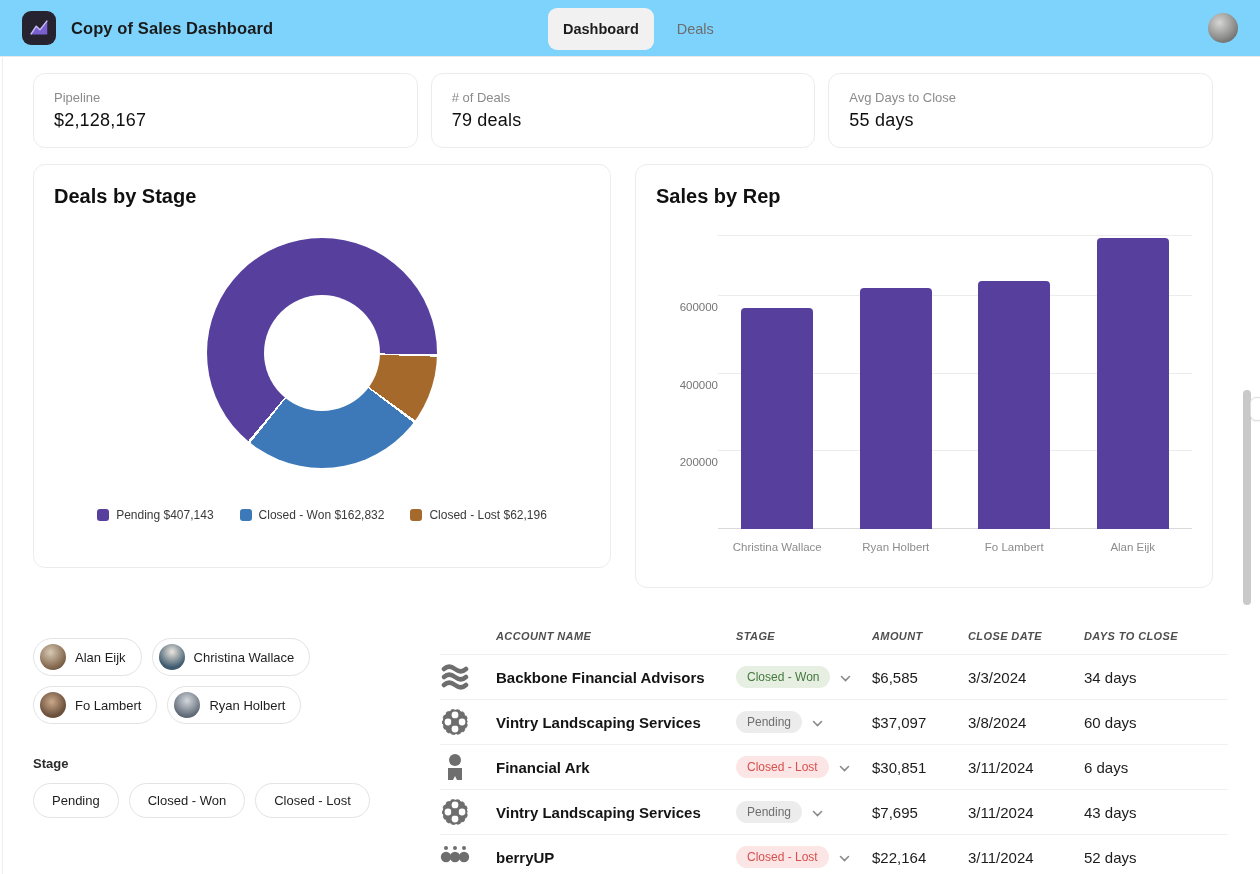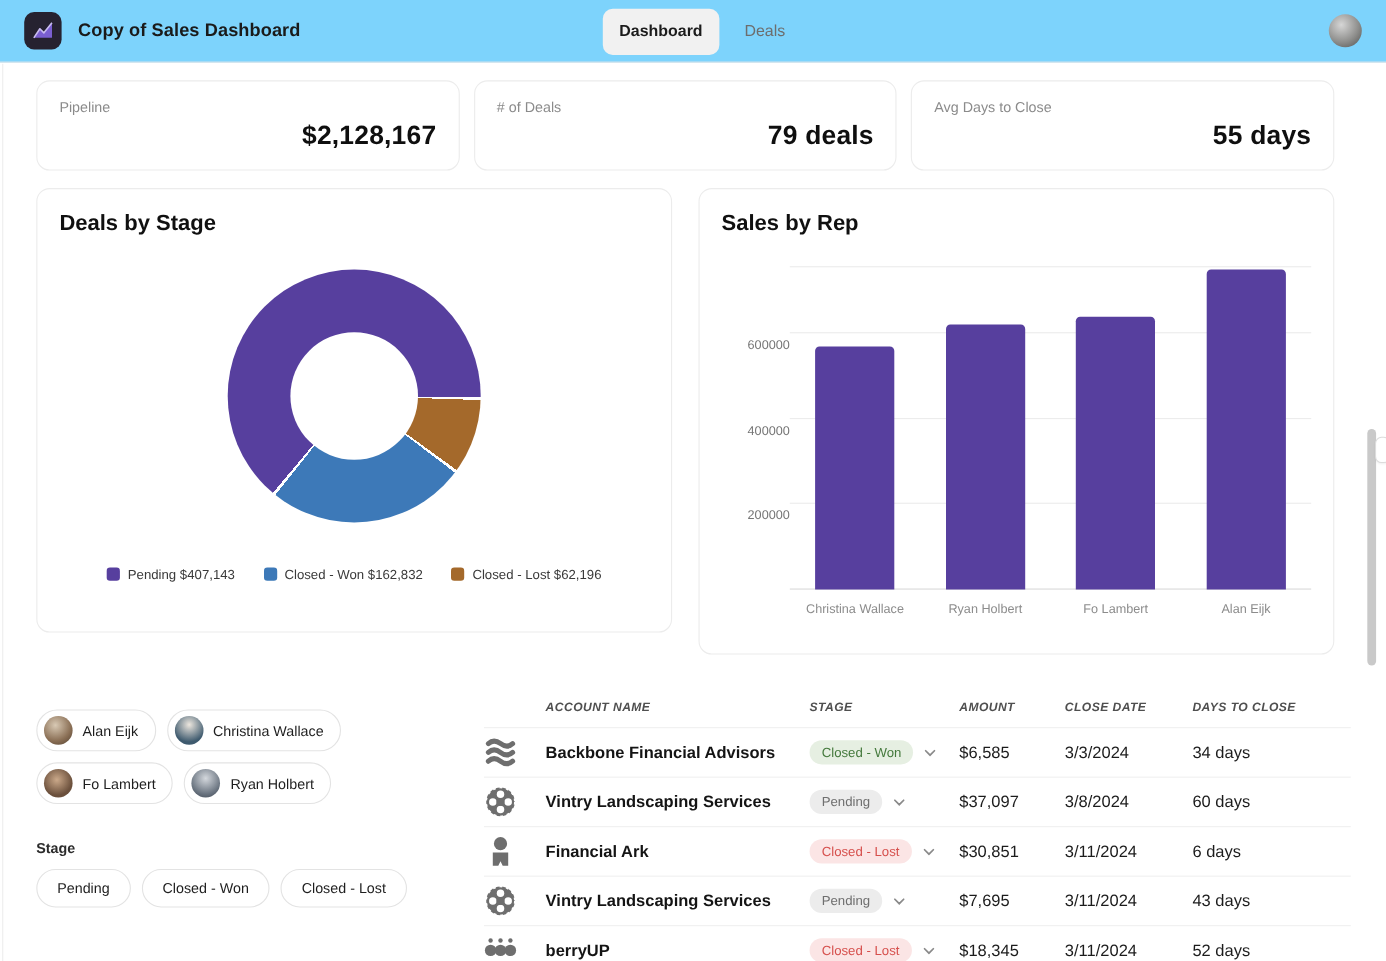--- a/index.html
+++ b/index.html
@@ -17,21 +17,21 @@
   .tab.active { background:#f1f1f1; color:#1c1c1c; font-weight:bold; }
   .user-avatar { width:30px; height:30px; border-radius:50%; margin-left:auto;
     background:radial-gradient(circle at 38% 32%, #d6d6d6, #90908e 55%, #4f4f4d); }
 
   .edge-line { position:absolute; left:2px; top:58px; bottom:0; width:1px; background:#ededed; }
 
   
   .stats { display:flex; gap:13px; margin:16px 47px 0 33px; }
   .stat-card { flex:1; border:1px solid #ececec; border-radius:12px; padding:16px 20px; background:#fff; }
   .stat-label { font-size:13px; color:#8b8b8b; margin-bottom:5px; }
-  .stat-value { font-size:24px; font-weight:bold; color:#0f0f0f; letter-spacing:.2px;text-align:right; }
+  .stat-value { font-size:18px; font-weight:normal; color:#0f0f0f; letter-spacing:.2px; }
 
   
   .charts { display:flex; gap:24px; margin:16px 47px 0 33px; align-items:flex-start; }
   .chart-card { border:1px solid #ececec; border-radius:12px; background:#fff; padding:20px; }
   .card-title { font-size:20px; font-weight:bold; color:#101010; }
   #donut-card { width:606px; height:404px; }
   #bar-card { flex:1; height:424px; }
 
   .donut-wrap { width:230px; height:230px; margin:30px auto 0; border-radius:50%; position:relative; }
   .donut-hole { position:absolute; left:50%; top:50%; width:116px; height:116px;
@@ -312,21 +312,21 @@
               <rect x="22" y="4" width="4" height="4" rx="2"></rect>
             </svg>
           </div>
           <div class="cell-account">berryUP</div>
           <div class="stage-cell">
             <span class="table-pill" style="background: rgb(251, 229, 229); color: rgb(214, 80, 77);">Closed - Lost</span>
             <span><svg class="chev" width="11" height="7" viewBox="0 0 11 7" fill="none" stroke="#8a8a8a" stroke-width="1.6" stroke-linecap="round">
                 <path d="M1.5 1.5 L5.5 5.5 L9.5 1.5"></path>
               </svg></span>
           </div>
-          <div class="cell-plain">$18,345</div>
+          <div class="cell-plain">$22,164</div>
           <div class="cell-plain">3/11/2024</div>
           <div class="cell-plain">52 days</div>
         </div>
       </div>
   </div>
 </section>
 
 <div class="scroll-thumb"></div>
 <div class="scroll-handle"></div>
 

